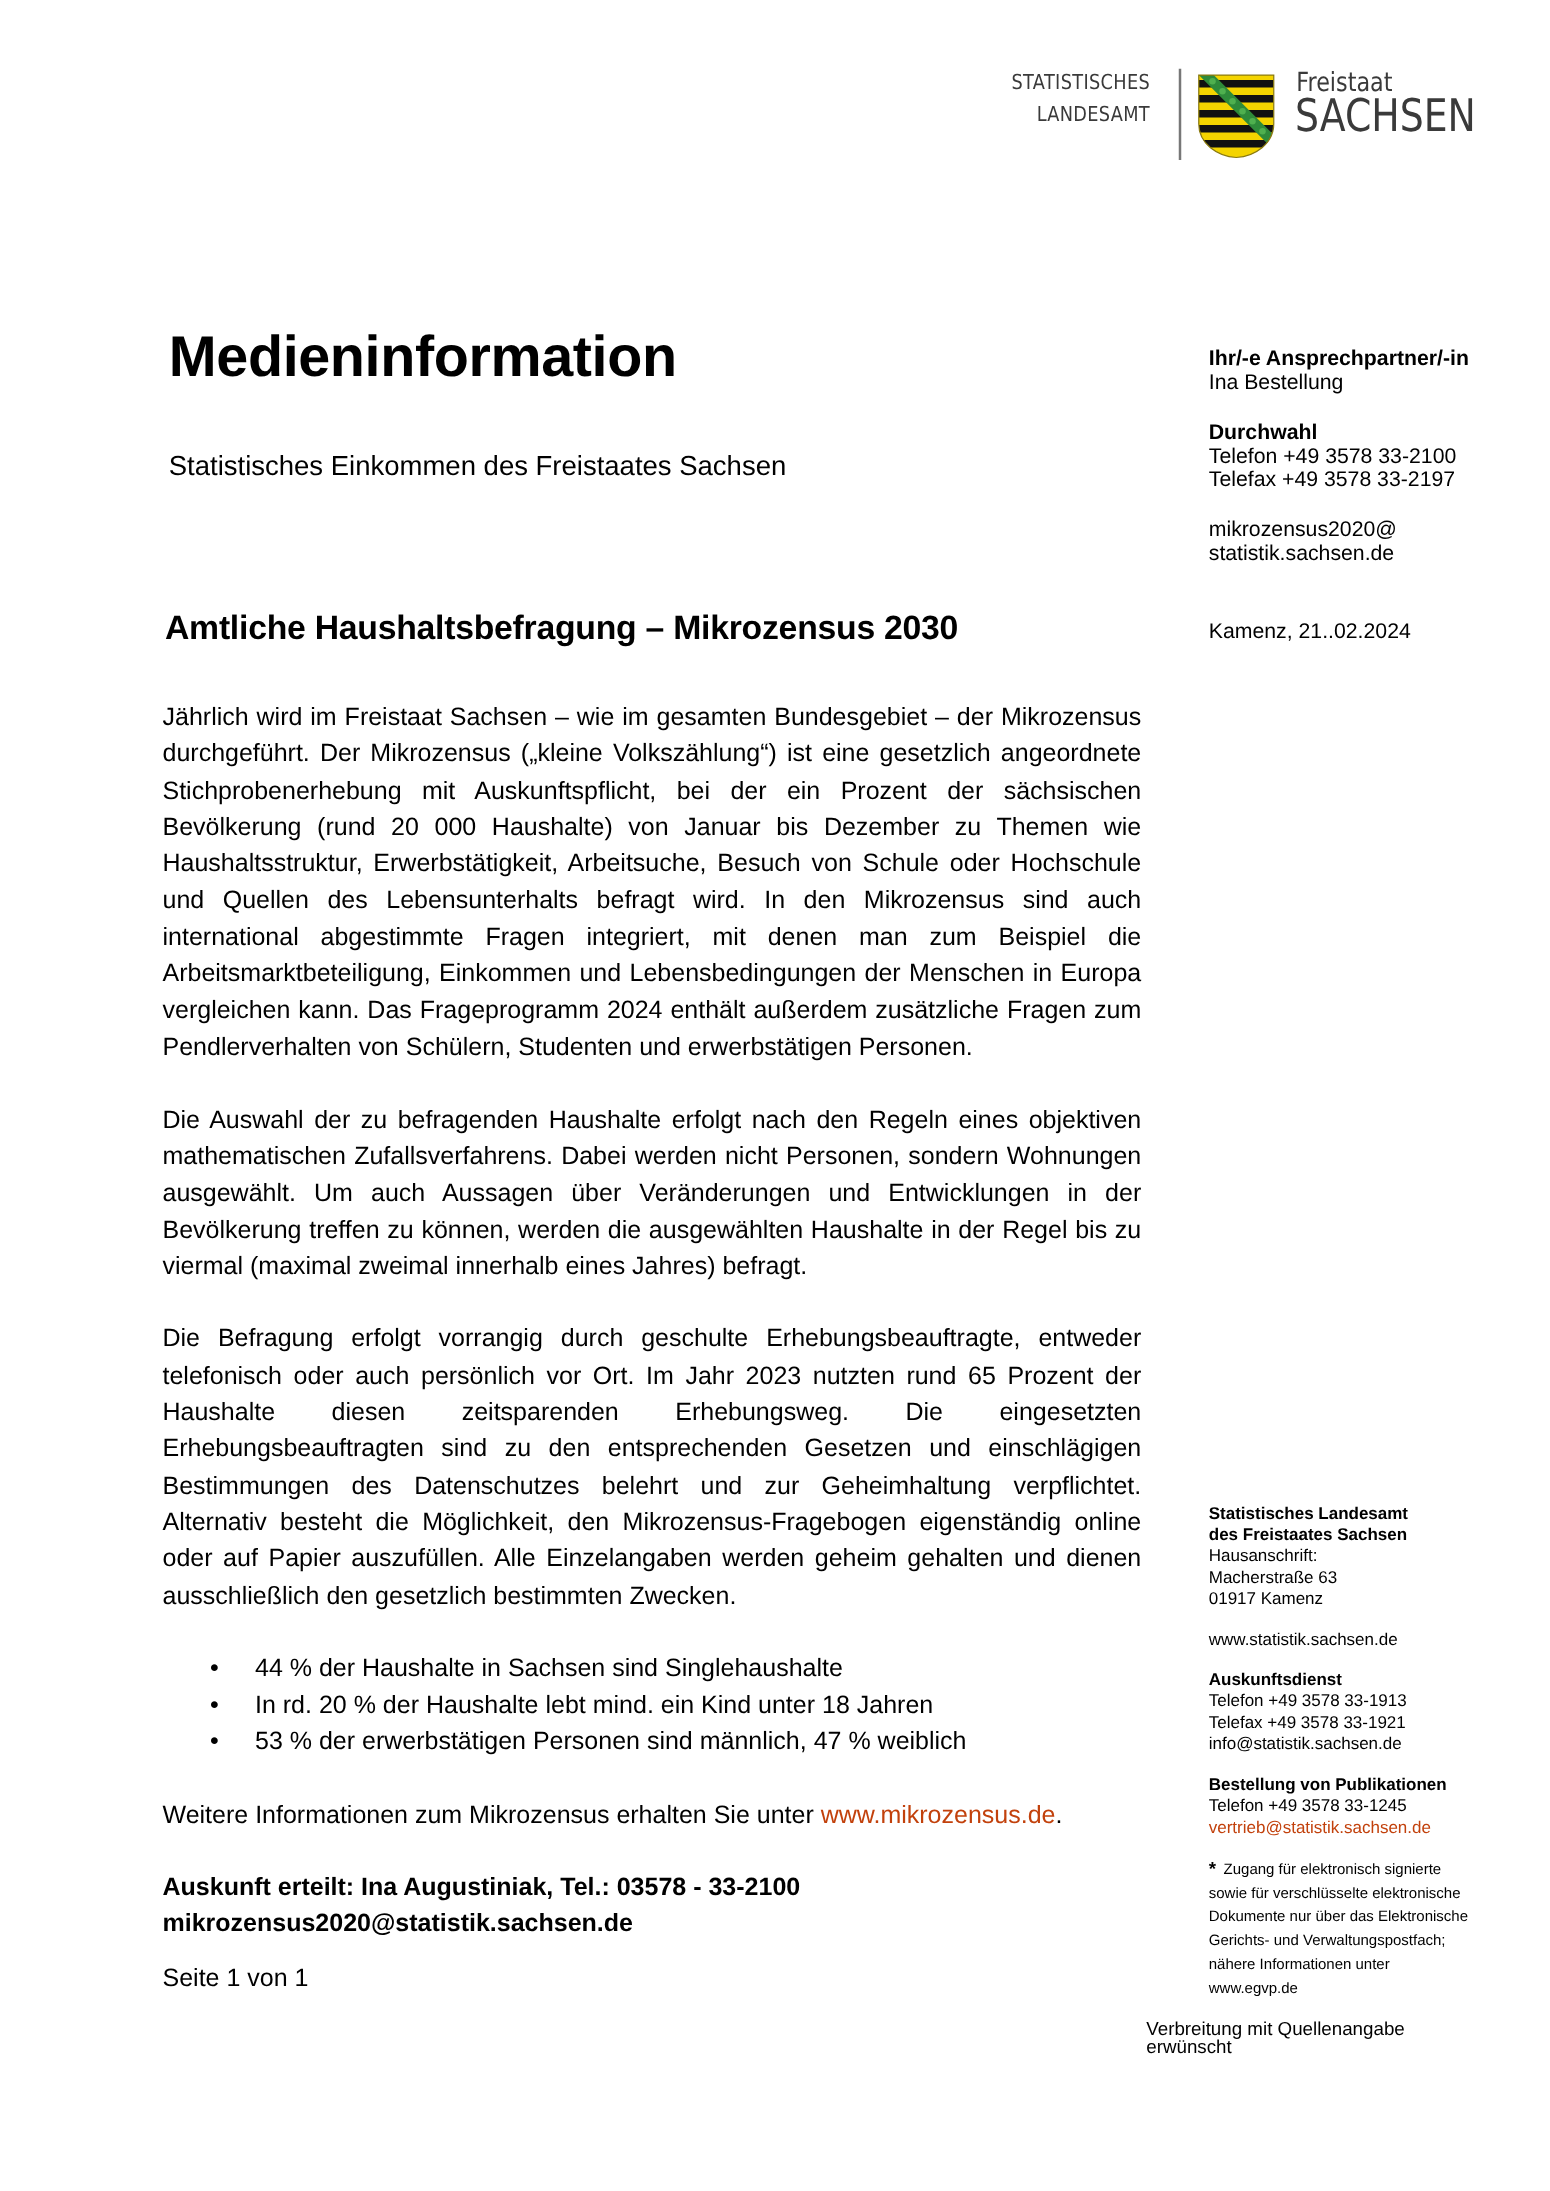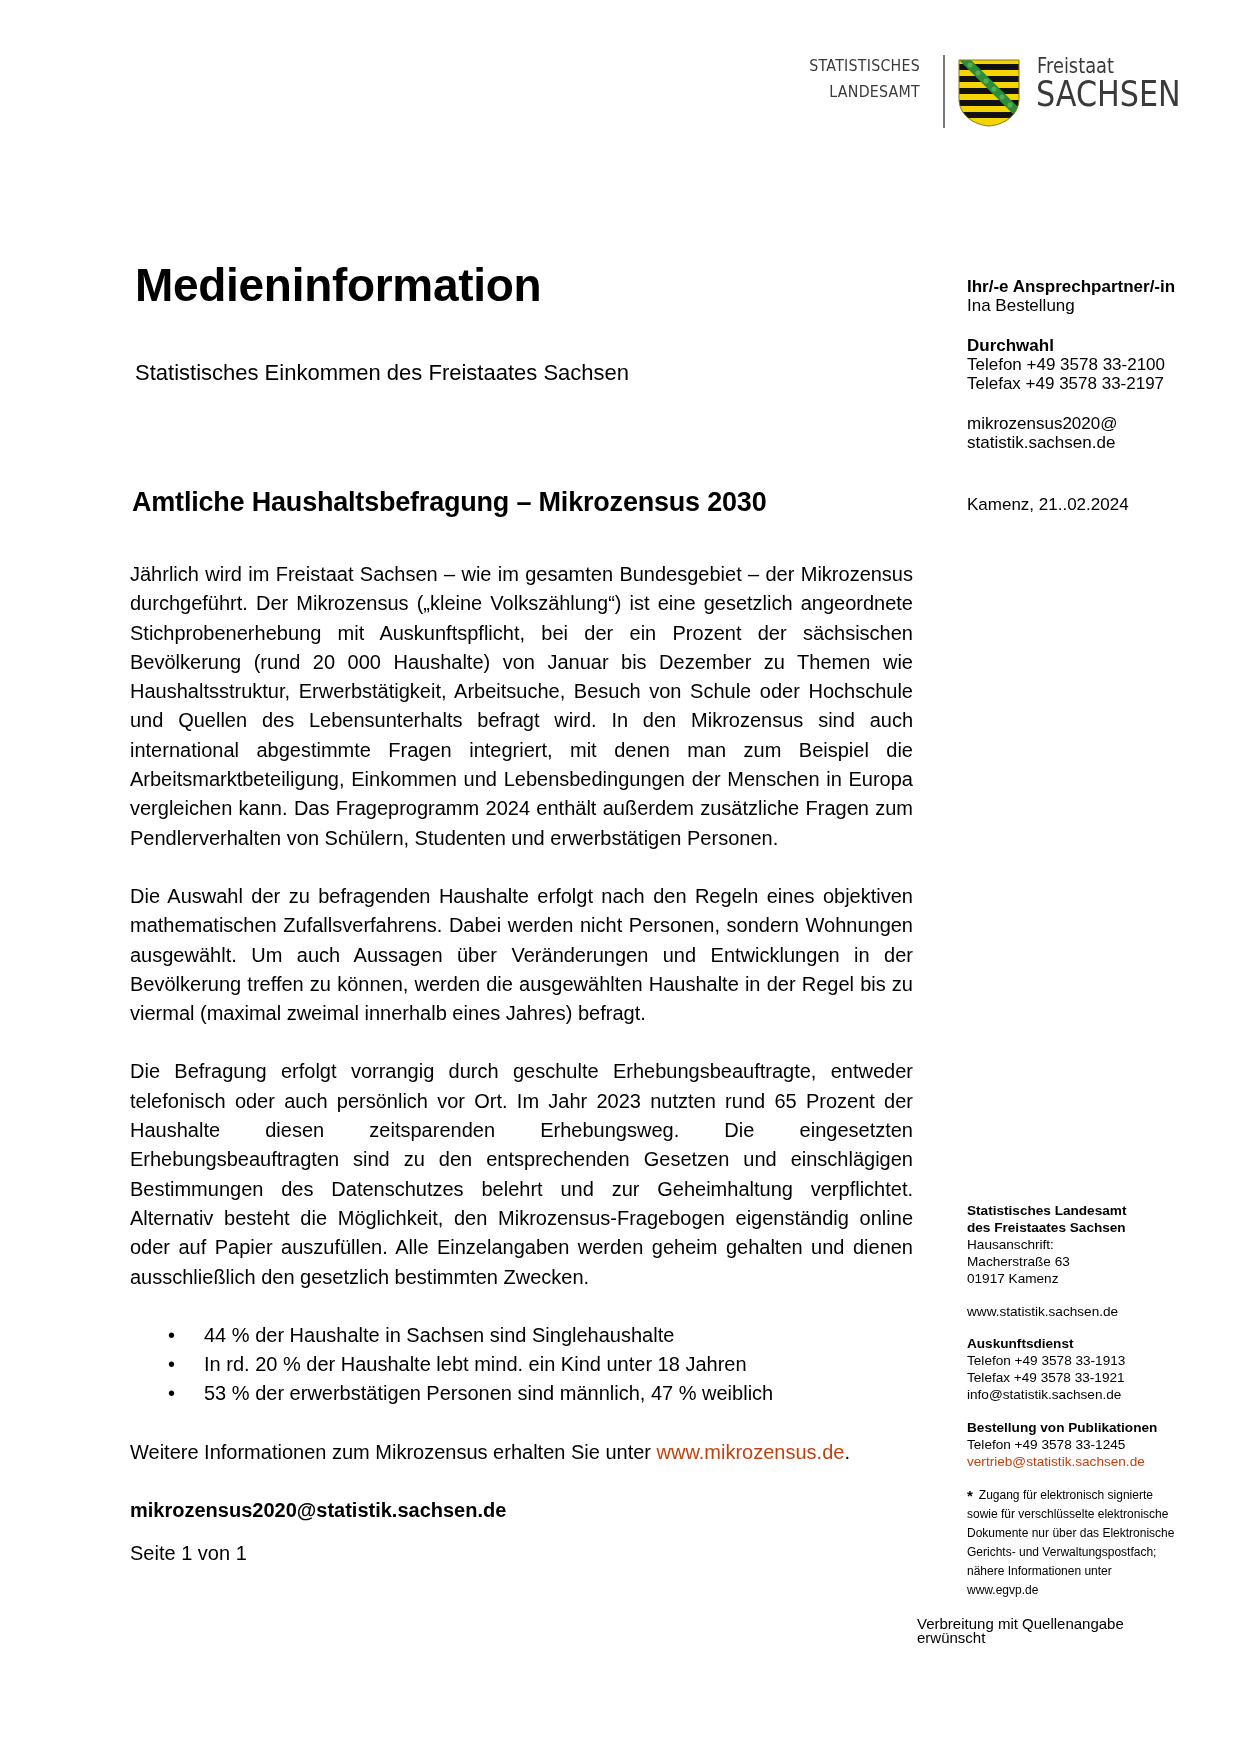--- a/index.html
+++ b/index.html
@@ -102,20 +102,21 @@
   <p>Die Befragung erfolgt vorrangig durch geschulte Erhebungsbeauftragte, entweder telefonisch oder auch persönlich vor Ort. Im Jahr 2023 nutzten rund 65 Prozent der Haushalte diesen zeitsparenden Erhebungsweg. Die eingesetzten Erhebungsbeauftragten sind zu den entsprechenden Gesetzen und einschlägigen Bestimmungen des Datenschutzes belehrt und zur Geheimhaltung verpflichtet. Alternativ besteht die Möglichkeit, den Mikrozensus-Fragebogen eigenständig online oder auf Papier auszufüllen. Alle Einzelangaben werden geheim gehalten und dienen ausschließlich den gesetzlich bestimmten Zwecken.</p>
   <div style="height:29px"></div>
   <ul class="bullets">
     <li><span class="dot">•</span><span>44 % der Haushalte in Sachsen sind Singlehaushalte</span></li>
     <li><span class="dot">•</span><span>In rd. 20 % der Haushalte lebt mind. ein Kind unter 18 Jahren</span></li>
     <li><span class="dot">•</span><span>53 % der erwerbstätigen Personen sind männlich, 47 % weiblich</span></li>
   </ul>
   <div style="height:29px"></div>
   <div><span>Weitere Informationen zum Mikrozensus erhalten Sie unter </span><a class="link">www.mikrozensus.de</a><span>.</span></div>
   <div style="height:29px"></div>
+  <div class="contact-bold">Auskunft erteilt: Ina Augustiniak, Tel.: 03578 - 33-2100</div>
   <div class="contact-bold">mikrozensus2020@statistik.sachsen.de</div>
   <div style="height:14px"></div>
   <div>Seite 1 von 1</div>
 </div>
 
 <div class="abs side-footer" style="top:1203px;">
   <div style="font-weight:bold">Statistisches Landesamt</div>
   <div style="font-weight:bold">des Freistaates Sachsen</div>
   <div>Hausanschrift:</div>
   <div>Macherstraße 63</div>

